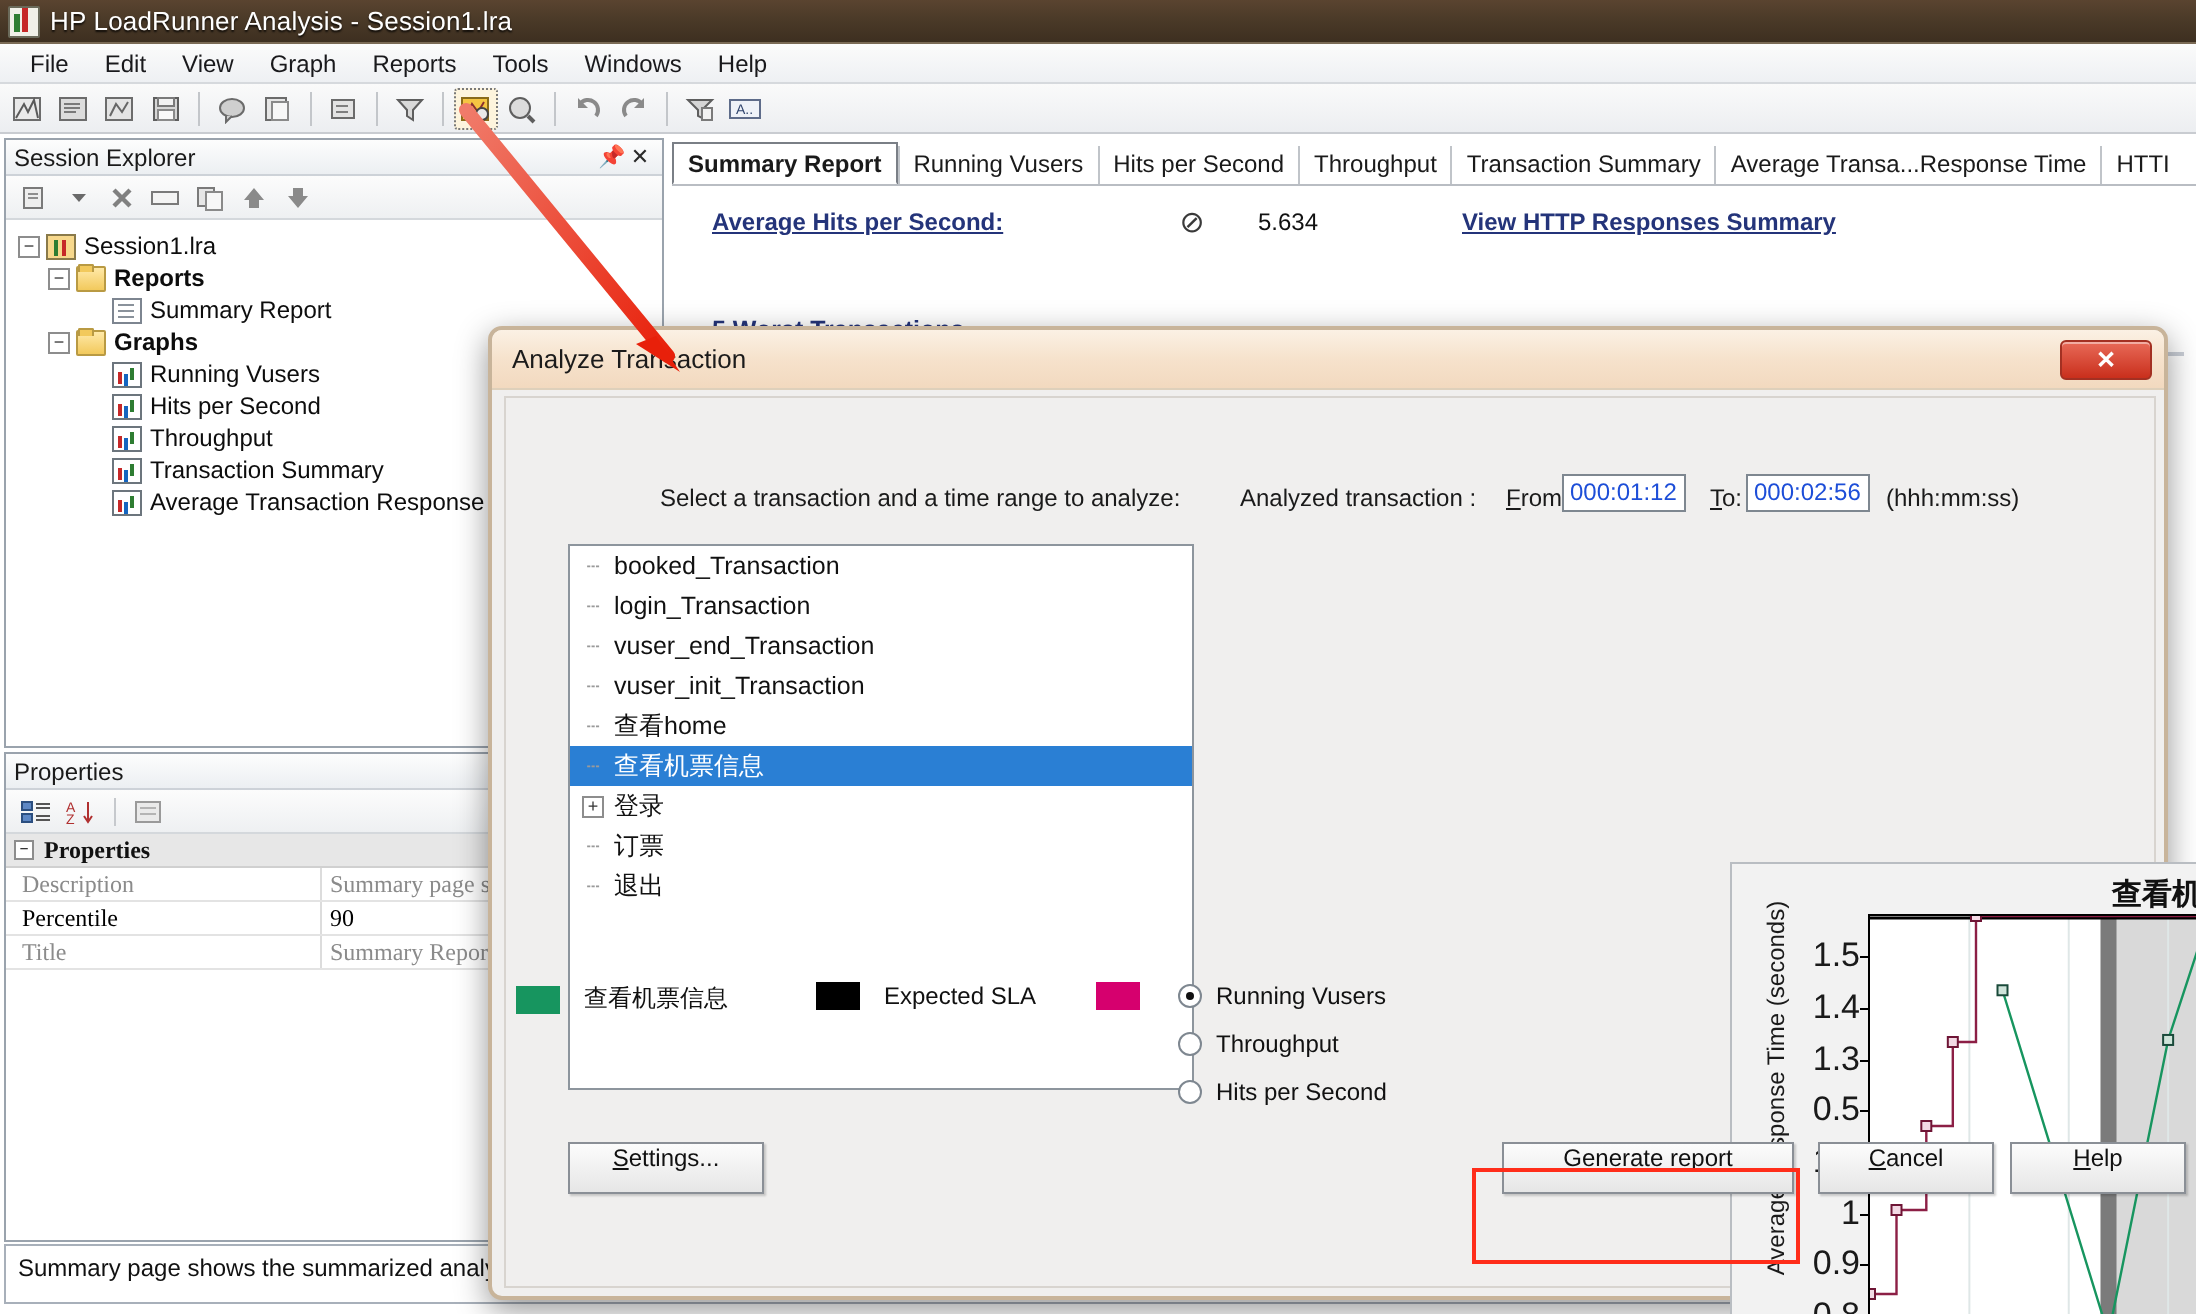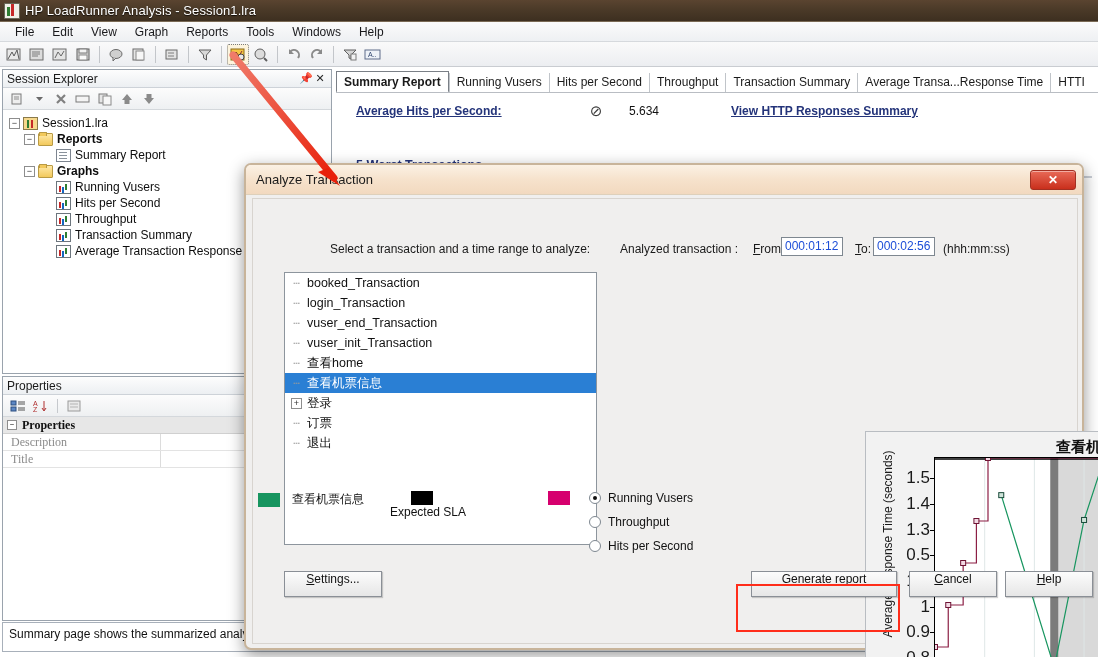--- a/index.html
+++ b/index.html
@@ -128,21 +128,21 @@
     border-bottom: 1px solid #d4d8dc; display:flex;align-items:center;gap:3px;padding-left:5px;
   }
   .prop-group {
     display: flex; align-items: center; height: 17px; background: #e7e7e7;
     border-bottom: 1px solid #d0d0d0; padding-left: 4px;
     font-family: "Liberation Serif", serif; font-weight: bold; font-size: 12px; color:#111;
   }
   .prop-group .expander { width:10px;height:10px;border:1px solid #8d8d8d;background:#fff;
     margin-right:5px;font-size:8px;line-height:8px;text-align:center;}
   .prop-row { display:flex; height: 17px; border-bottom:1px solid #e3e3e3;
-    font-family: "Liberation Serif", serif; font-size:12px;flex-direction:column;}
+    font-family: "Liberation Serif", serif; font-size:12px;}
   .prop-key { width: 158px; padding-left: 8px; line-height:17px; border-right:1px solid #dcdcdc;
     overflow:hidden; white-space:nowrap; }
   .prop-key.grey { color:#8b8b8b; }
   .prop-val { flex:1; padding-left: 4px; line-height:17px; overflow:hidden; white-space:nowrap;}
   .prop-val.grey { color:#8b8b8b; }
 
   
   .statusbar {
     position: absolute; left: 2px; top: 622px; width: 1094px; height: 30px;
     background: #fff; border: 1px solid #a8b0ba;
@@ -532,20 +532,24 @@
       </div>
     </div>
 
     <div class="prop-group">
       <span class="expander">−</span>
       <span>Properties</span>
     </div>
     <div class="prop-row">
       <div class="prop-key grey">Description</div>
       <div class="prop-val grey">Summary page s</div>
+    </div>
+    <div class="prop-row">
+      <div class="prop-key">Percentile</div>
+      <div class="prop-val">90</div>
     </div>
     <div class="prop-row">
       <div class="prop-key grey">Title</div>
       <div class="prop-val grey">Summary Report</div>
     </div>
   </div>
 
   <div class="statusbar">
     <span>Summary page shows the summarized analysis on a</span>
   </div>
@@ -682,21 +686,21 @@
             </div>
           <div id="ytickR-layer"></div>
           <div id="xtick-layer"></div>
         </div>
       </div>
 
       <div class="legend-item" style="left:5px; top:292px;">
         <span class="legend-swatch" id="lg0" style="background: rgb(23, 149, 95);"></span>
         <span>查看机票信息</span>
       </div>
-      <div class="legend-item" style="left:137px; top:292px;flex-direction:column;">
+      <div class="legend-item" style="left:155px; top:292px;">
         <span class="legend-swatch" id="lg1" style="background: rgb(0, 0, 0);"></span>
         <span>Expected SLA</span>
       </div>
       <div class="legend-item" style="left:295px; top:292px;">
         <span class="legend-swatch" id="lg2" style="background: rgb(214, 0, 110);"></span>
         <span></span>
       </div>
 
       <div class="radio-item" style="left:336px; top:292px;">
         <span class="radio-dot on"></span>

